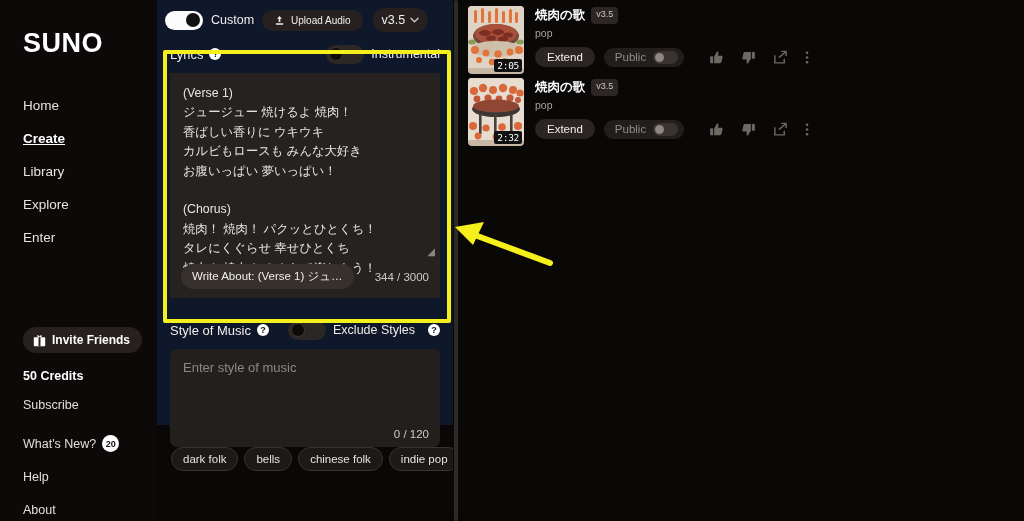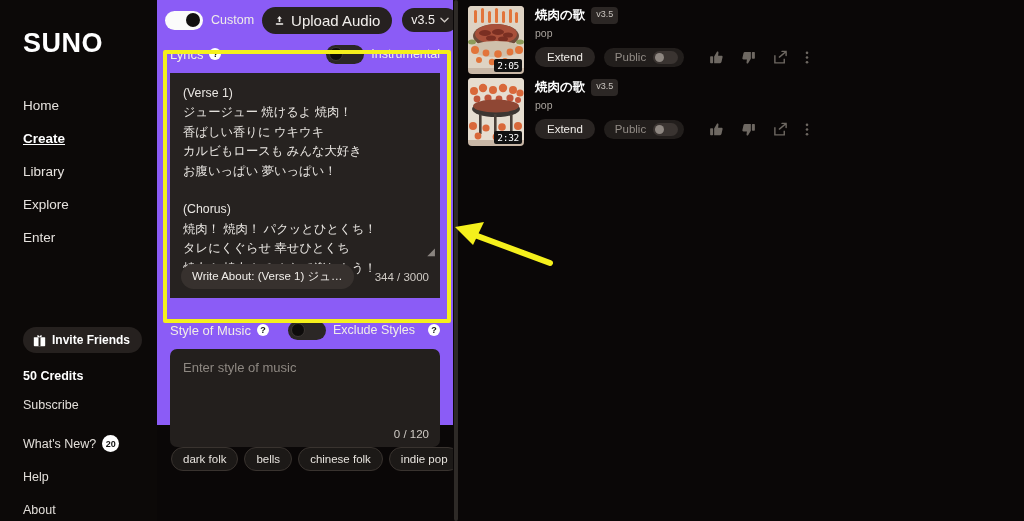--- a/index.html
+++ b/index.html
@@ -48,21 +48,21 @@
     background: #fff; color: #111; font-size: 9px; font-weight: bold;
     border-radius: 999px; min-width: 17px; height: 17px;
     display: flex; align-items: center; justify-content: center;
   }
   .help { color: #e2ded9; font-size: 12.5px; margin-bottom: 19px; cursor: pointer; }
   .about { color: #e2ded9; font-size: 12.5px; cursor: pointer; }
 
   
   .center {
     width: 296px; flex: 0 0 296px; height: 425px;
-    background: #8b5cf6; position: relative;
+    background: #0f172a; position: relative;
   }
   .topbar {
     display: flex; align-items: center; gap: 8px;
     padding: 6px 0 0 8px; height: 34px;
   }
   .toggle {
     width: 38px; height: 19px; border-radius: 999px;
     position: relative; flex: 0 0 38px; cursor: pointer;
   }
   .toggle .knob {
@@ -73,21 +73,21 @@
   .toggle.on .knob { right: 3px; background: #121010; }
   .toggle.off { background: #2b2725; }
   .toggle.off .knob { left: 3px; background: #0d0b0a; border: 1px solid #3a3633; }
   .toggle-lbl { color: #efece9; font-size: 12.5px; white-space: nowrap; }
 
   .upload-btn {
     display: inline-flex; align-items: center; gap: 6px;
     background: #262120; border-radius: 16px; padding: 5px 12px;
     cursor: pointer; white-space: nowrap;
   }
-  .upload-btn .label { color: #f2efec; font-size: 15px; }
+  .upload-btn .label { color: #f2efec; font-size: 10px; }
   .ver-btn {
     display: inline-flex; align-items: center; gap: 5px;
     background: #262120; border-radius: 16px; padding: 5px 9px;
     cursor: pointer; margin-left: 2px;
   }
   .ver-btn .label { color: #f2efec; font-size: 12.5px; }
 
   
   .lyrics-hl {
     position: absolute; left: 6px; top: 50px;

